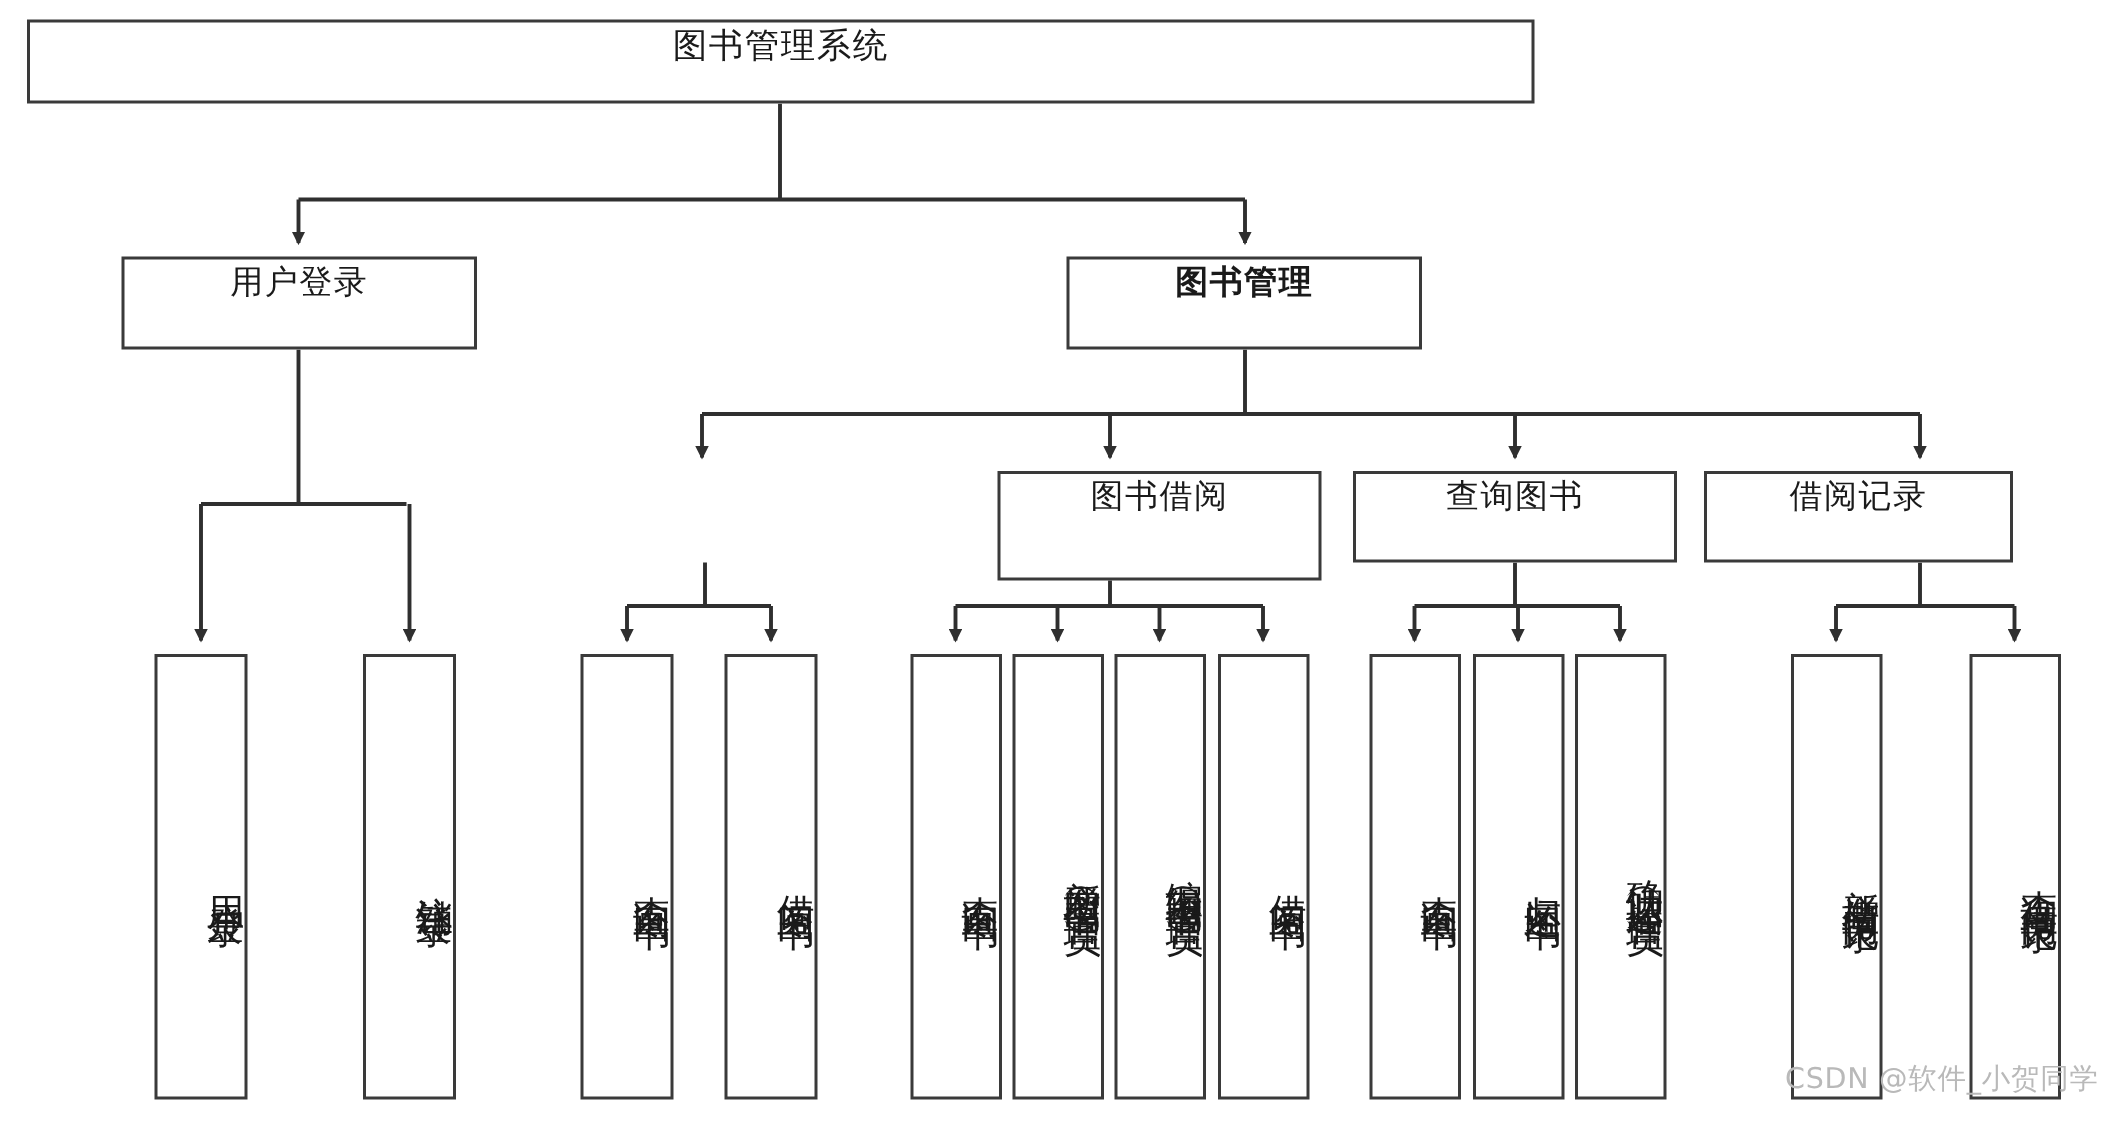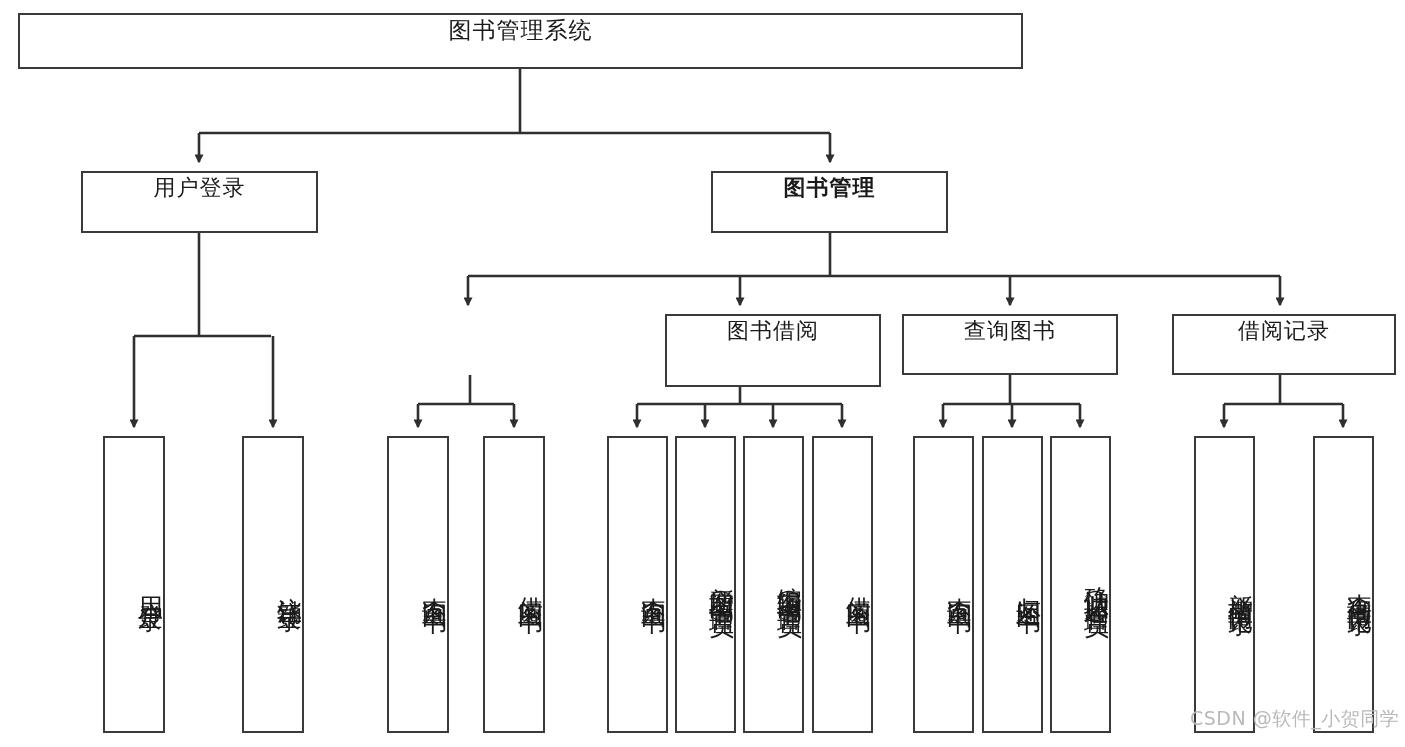--- a/index.html
+++ b/index.html
@@ -128,21 +128,21 @@
   <div class="node node-h" style="left:711px; top:171px; width:237px; height:62px;font-weight:bold;">
     <span class="node-label">图书管理</span>
   </div>
 
   <div class="node node-h" style="left:665px; top:314px; width:216px; height:73px;">
     <span class="node-label">图书借阅</span>
   </div>
   <div class="node node-h" style="left:902px; top:314px; width:216px; height:61px;">
     <span class="node-label">查询图书</span>
   </div>
-  <div class="node node-h" style="left:1172px; top:314px; width:224px; height:61px;">
+  <div class="node node-h" style="left:1136px; top:314px; width:206px; height:61px;">
     <span class="node-label">借阅记录</span>
   </div>
 
   <div class="node node-v" style="left:103px; top:436px; width:62px; height:297px;">
     <span class="node-label">用户登录</span>
   </div>
   <div class="node node-v" style="left:242px; top:436px; width:62px; height:297px;">
     <span class="node-label">注销登录</span>
   </div>
   <div class="node node-v" style="left:387px; top:436px; width:62px; height:297px;">

